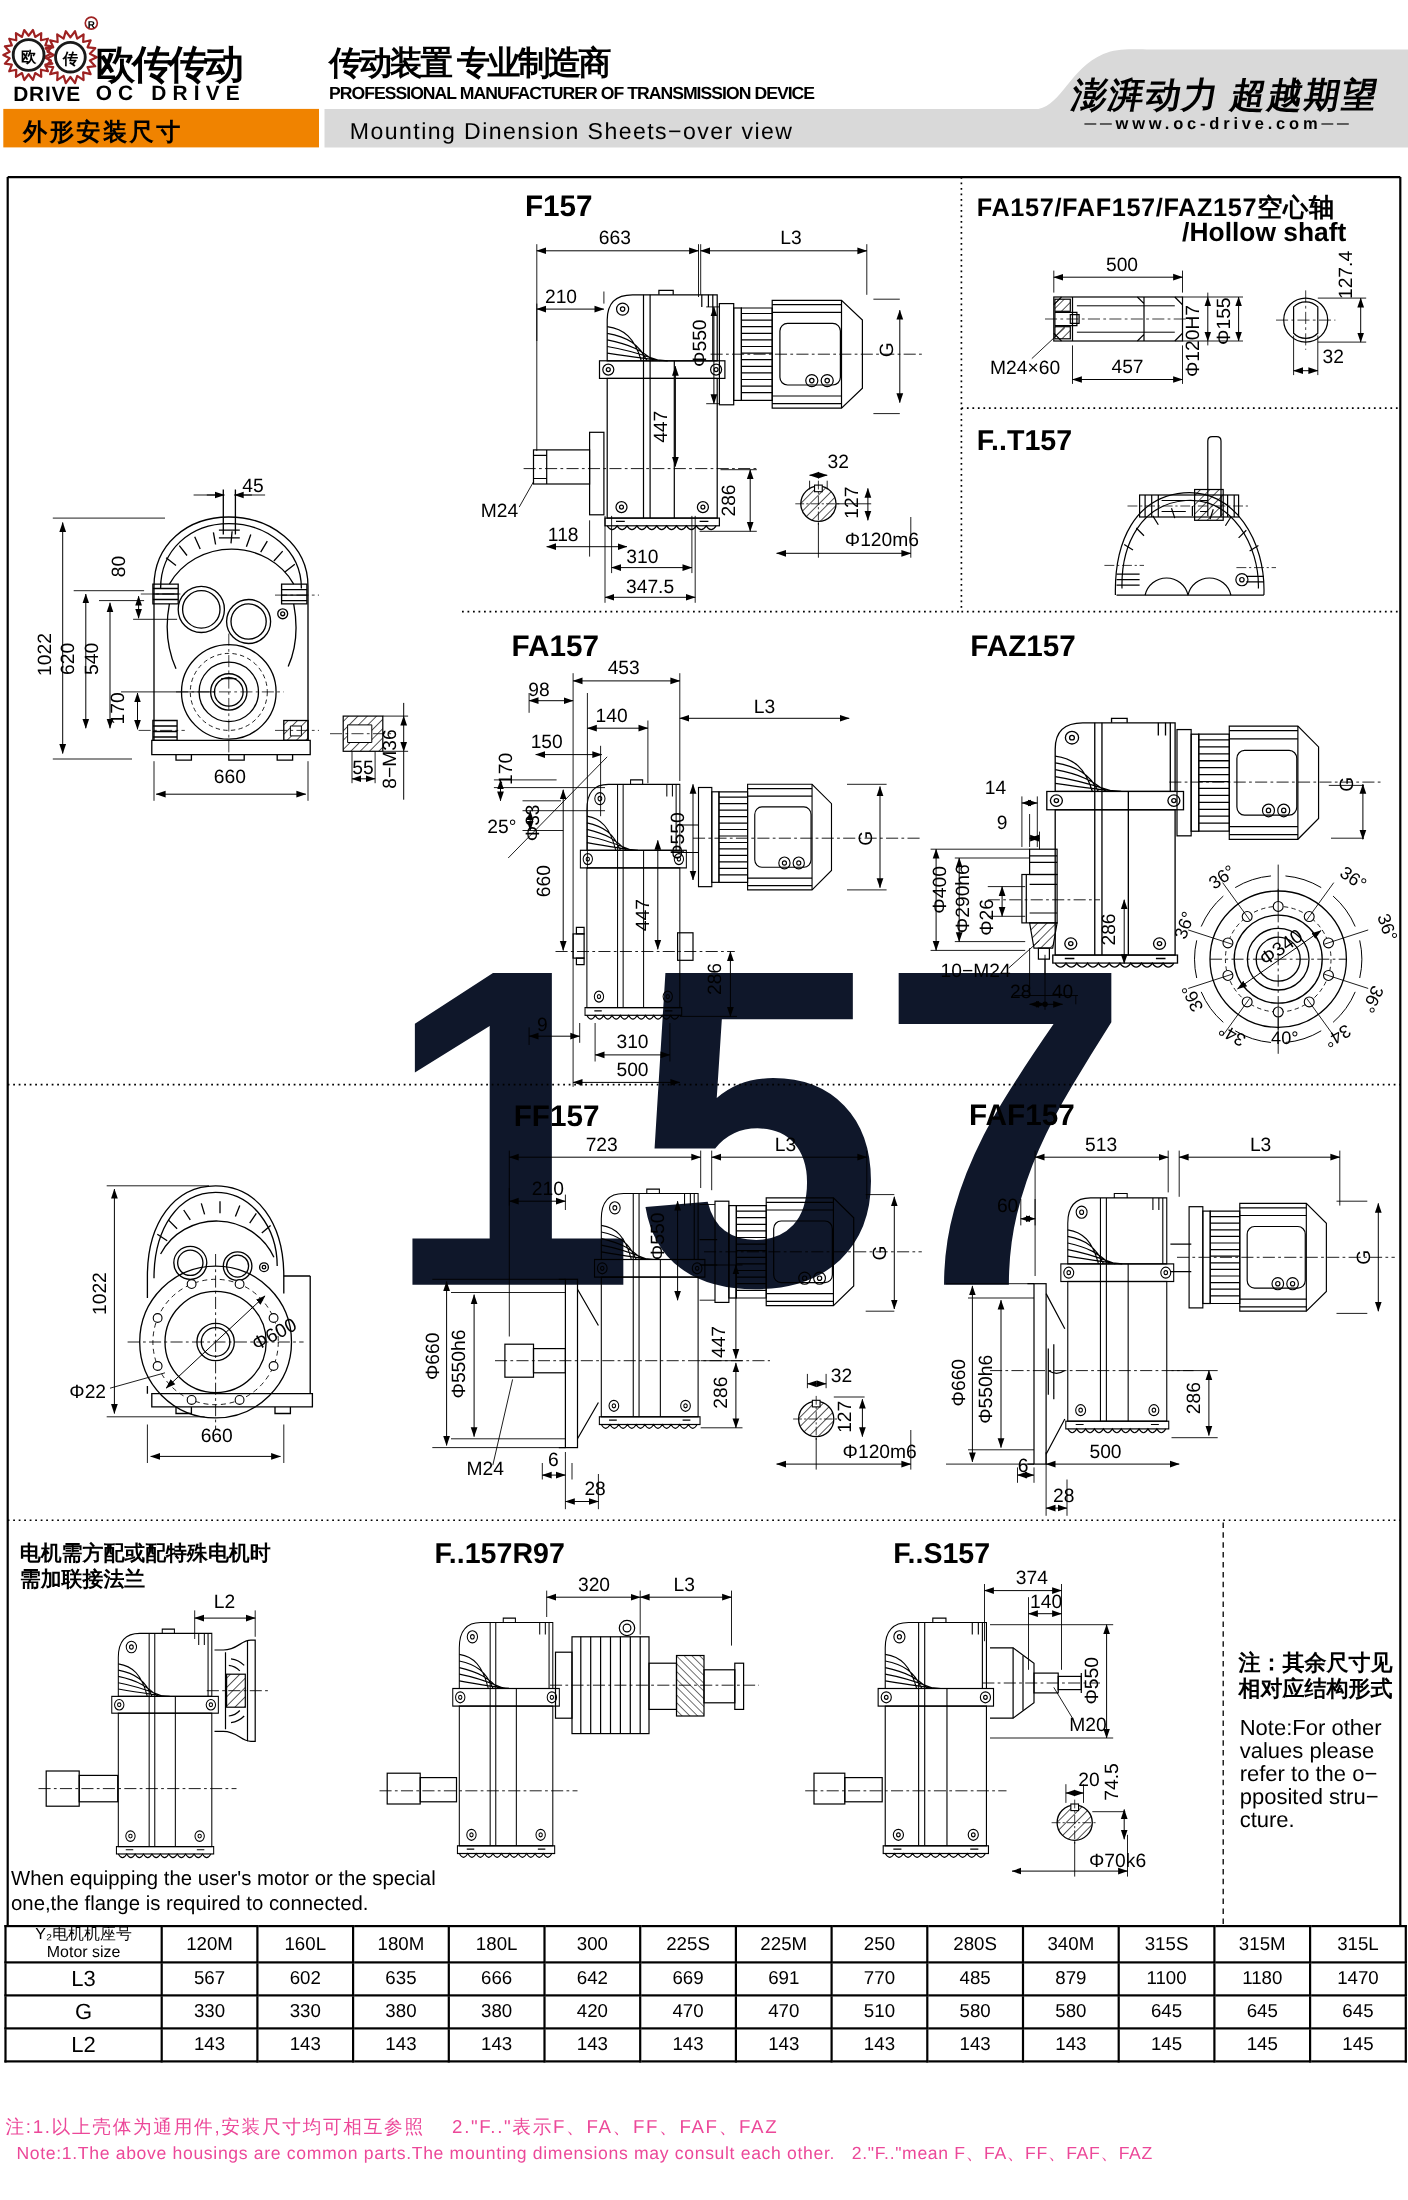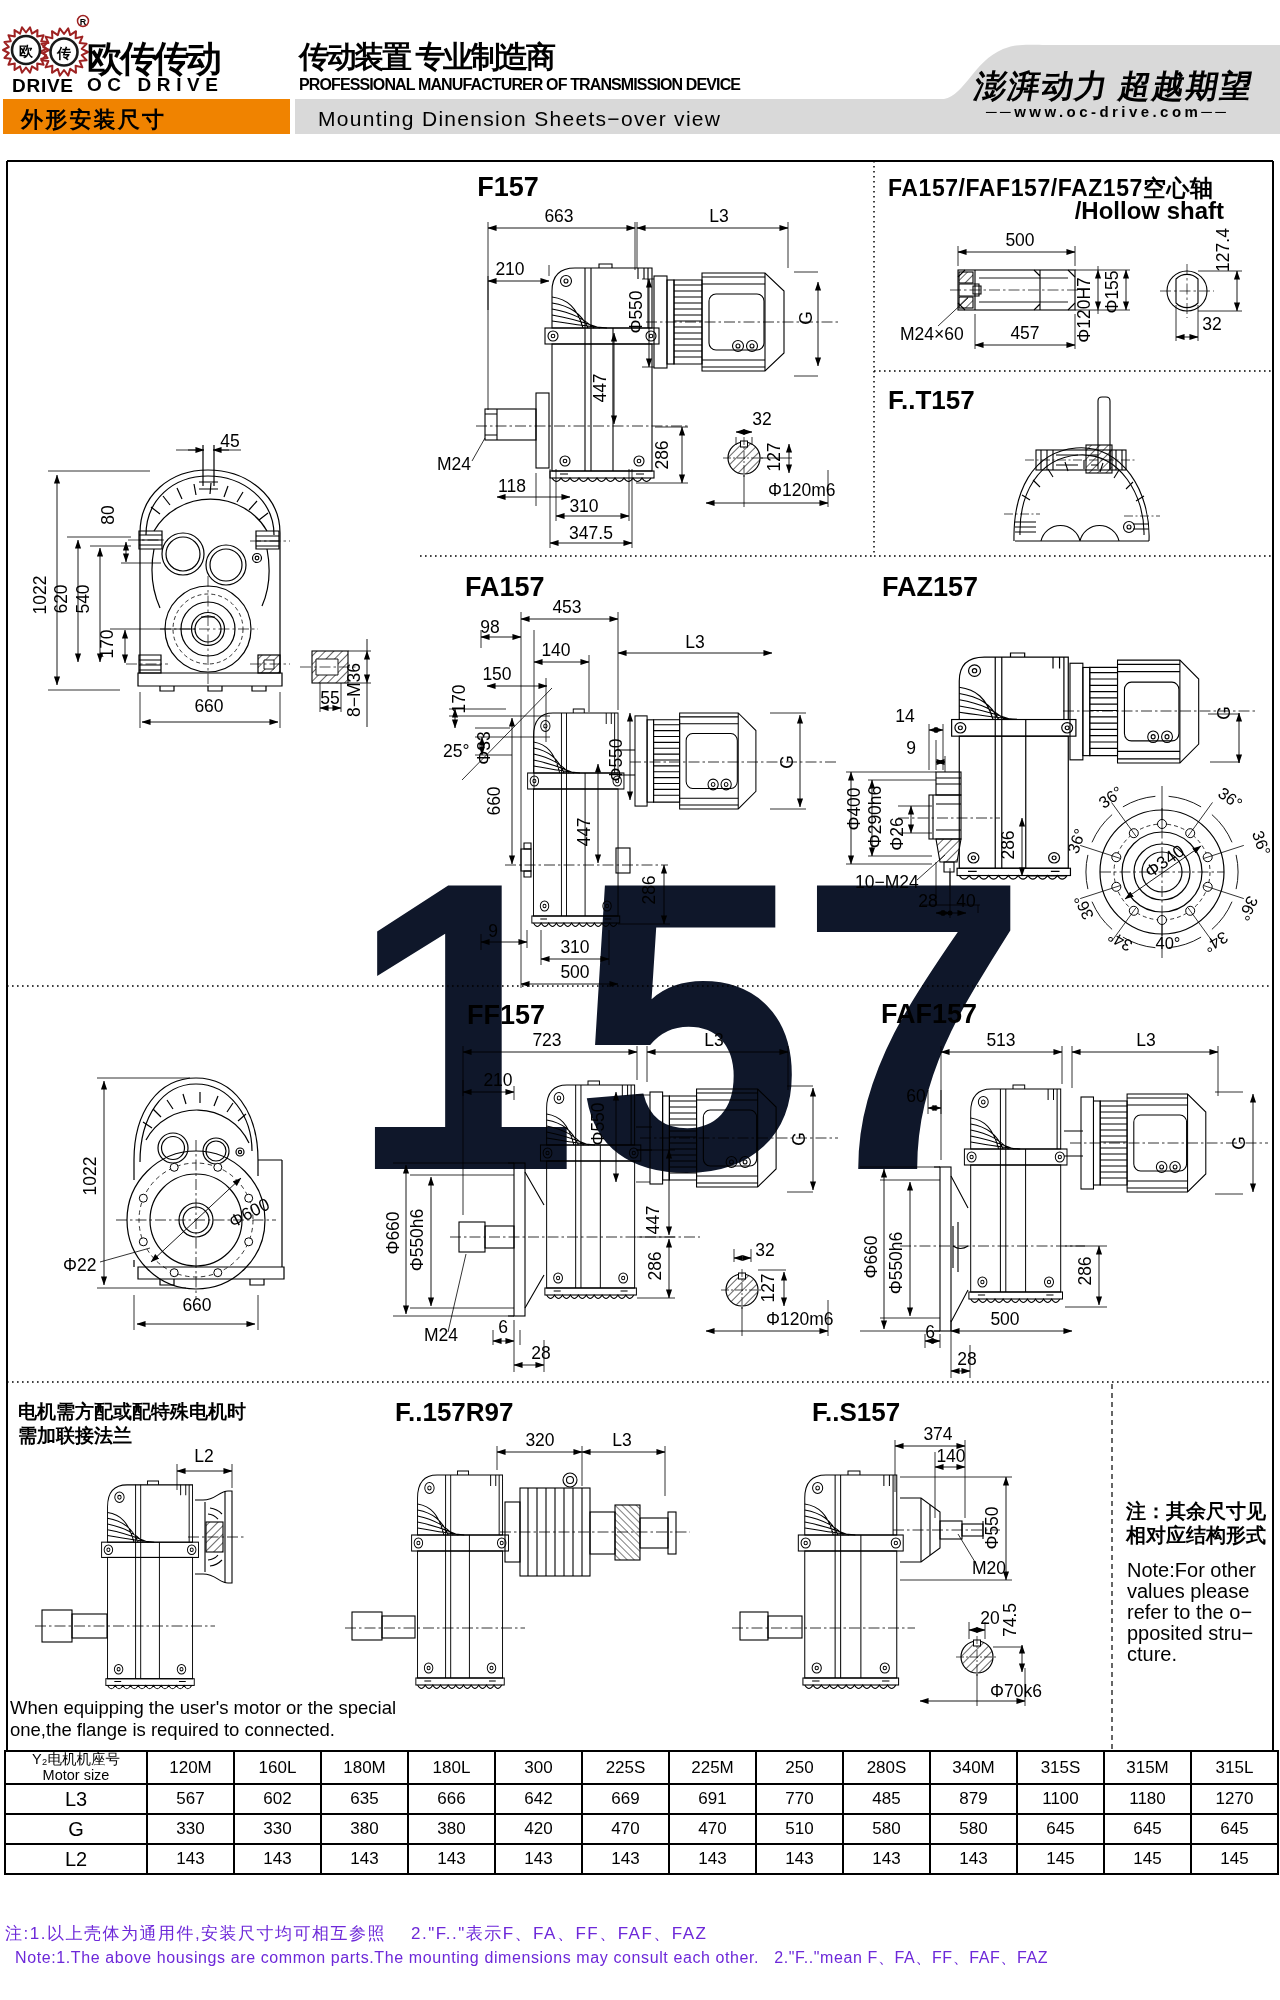--- a/index.html
+++ b/index.html
@@ -6,21 +6,21 @@
 html,body{width:1280px;height:2000px;background:#fff;font-family:"Liberation Sans",sans-serif;position:relative;overflow:hidden}
 .abs{position:absolute}
 .wm{position:absolute;left:349px;top:820px;font-size:412px;line-height:1;font-weight:bold;color:#0f172a;letter-spacing:-4px}
 svg text{font-family:"Liberation Sans",sans-serif;fill:#000}
 #tblwrap{position:absolute;left:4px;top:1750px;width:1186px}
 #tblwrap table{border-collapse:collapse;table-layout:fixed;width:1273px}
 #tblwrap td{border:2px solid #000;text-align:center;vertical-align:middle;font-size:17px;padding:0}
 #tblwrap .h2{font-size:14.5px;line-height:15.5px}
 #tblwrap .r1{height:33px}
 #tblwrap .r2{height:30px}
-.fn{position:absolute;font-size:16px;color:#6d28d9}
+.fn{position:absolute;font-size:16px;color:#ec4899}
 </style>
 </head>
 <body>
 
 <svg class="abs" style="left:0;top:0" width="1280" height="140" viewBox="0 0 1280 140">
 
   <path d="M295,99 L1280,99 L1280,134 L295,134 Z" fill="#d9d9d9"></path>
   <path d="M944,99 C965,95 973,62 1003,49 C1018,43 1028,45 1058,45 L1280,45 L1280,100 L944,100 Z" fill="#d9d9d9"></path>
 
   <rect x="3" y="99" width="287" height="35" fill="#f08300"></rect>
@@ -782,21 +782,21 @@
           <td>635</td>
           <td>666</td>
           <td>642</td>
           <td>669</td>
           <td>691</td>
           <td>770</td>
           <td>485</td>
           <td>879</td>
           <td>1100</td>
           <td>1180</td>
-          <td>1270</td>
+          <td>1470</td>
         </tr>
 <tr class="r2">
           <td style="font-size:20px">G</td>
           <td>330</td>
           <td>330</td>
           <td>380</td>
           <td>380</td>
           <td>420</td>
           <td>470</td>
           <td>470</td>

